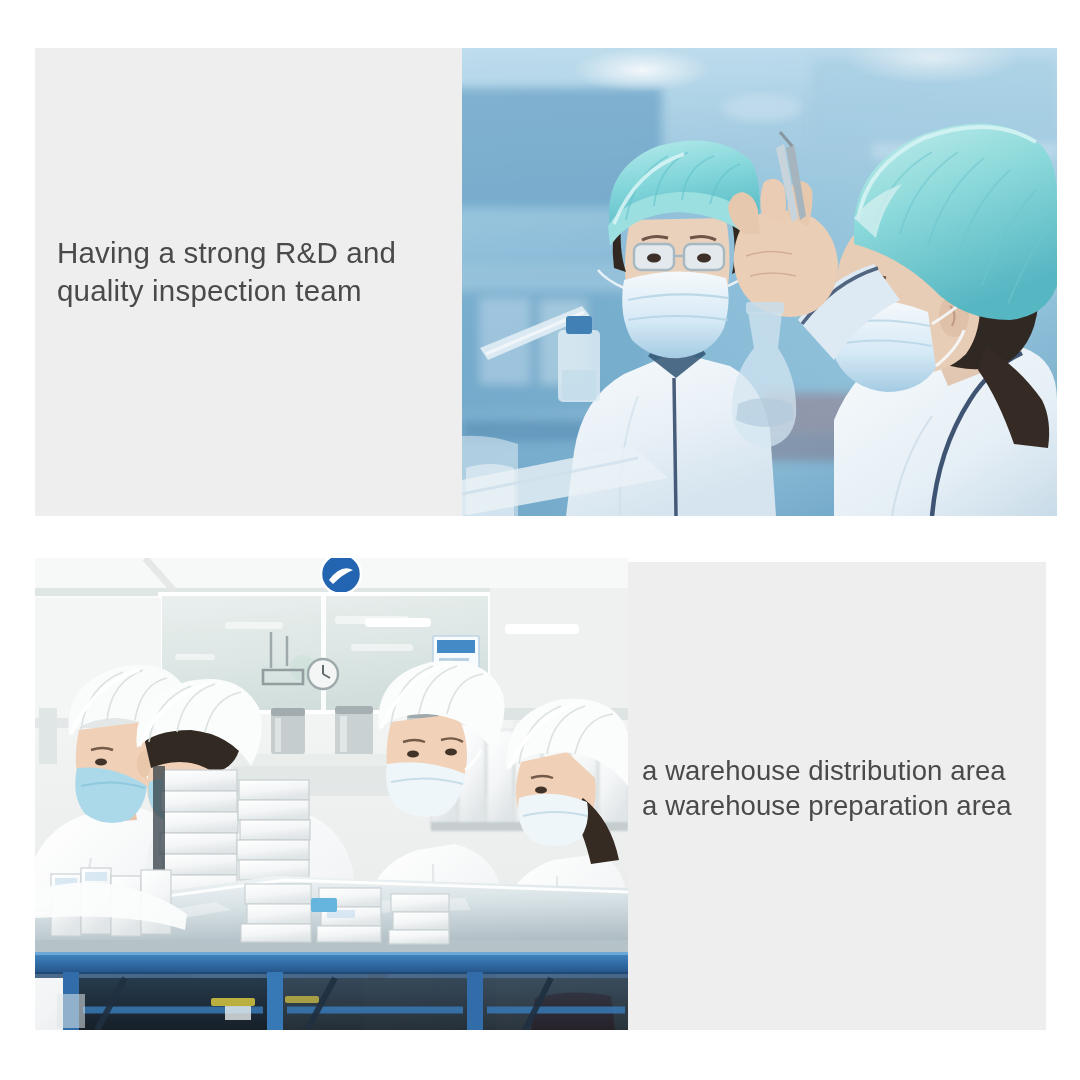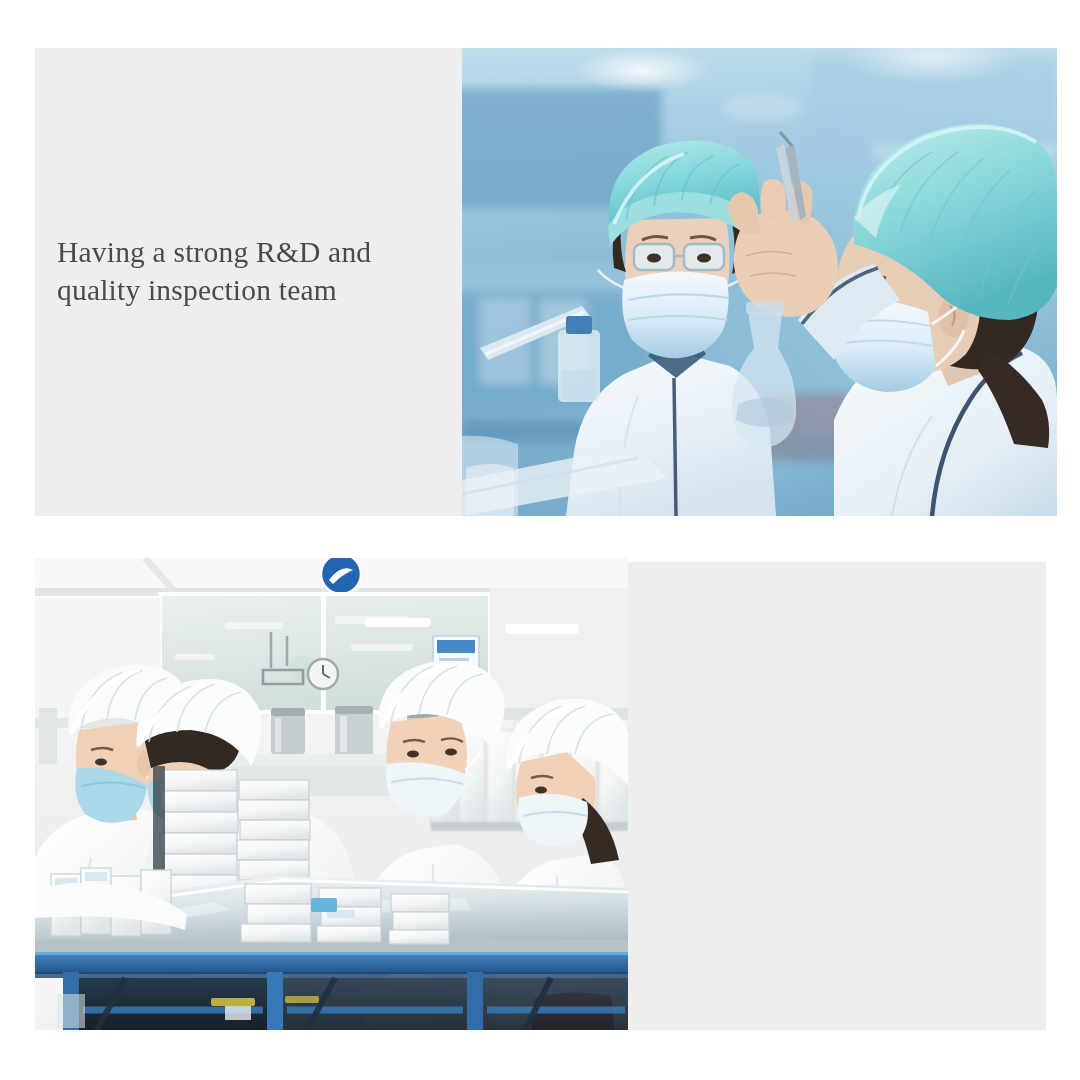--- a/index.html
+++ b/index.html
@@ -10,21 +10,20 @@
     background: #ffffff;
     font-family: "Liberation Sans", sans-serif;
     overflow: hidden;
   }
 
   #page {
     position: relative;
     width: 1080px;
     height: 1080px;
     background: #ffffff;
-    font-family: Liberation Serif, serif;
   }
 
   
   .section-top {
     position: absolute;
     left: 35px;
     top: 48px;
     width: 1022px;
     height: 468px;
   }
@@ -329,20 +328,22 @@
 
         <rect x="0" y="0" width="595" height="468" fill="#5e93ba" opacity="0.06"></rect>
       </svg>
     </div>
   </div>
 
   <div class="section-bottom">
 
     <div class="panel-gray-bottom"></div>
 
+    <div class="caption-bottom">a warehouse distribution area
+a warehouse preparation area</div>
 
     <div class="photo-warehouse">
       <svg class="photo-svg" viewBox="0 0 593 472" preserveAspectRatio="xMidYMid slice">
         <defs>
           <linearGradient id="roomBg" x1="0" y1="0" x2="0" y2="1">
             <stop offset="0%" stop-color="#fbfcfc"></stop>
             <stop offset="45%" stop-color="#f0f2f1"></stop>
             <stop offset="100%" stop-color="#e4e8e7"></stop>
           </linearGradient>
           <linearGradient id="glassWall" x1="0" y1="0" x2="0.3" y2="1">

